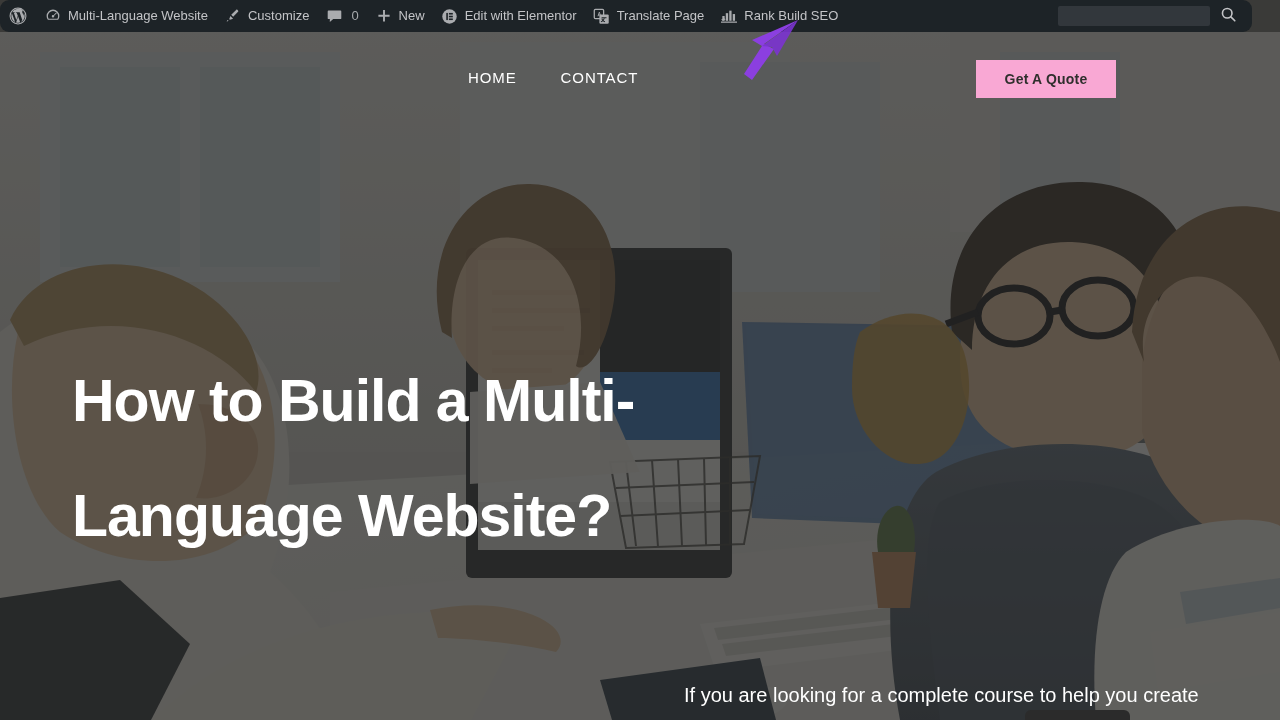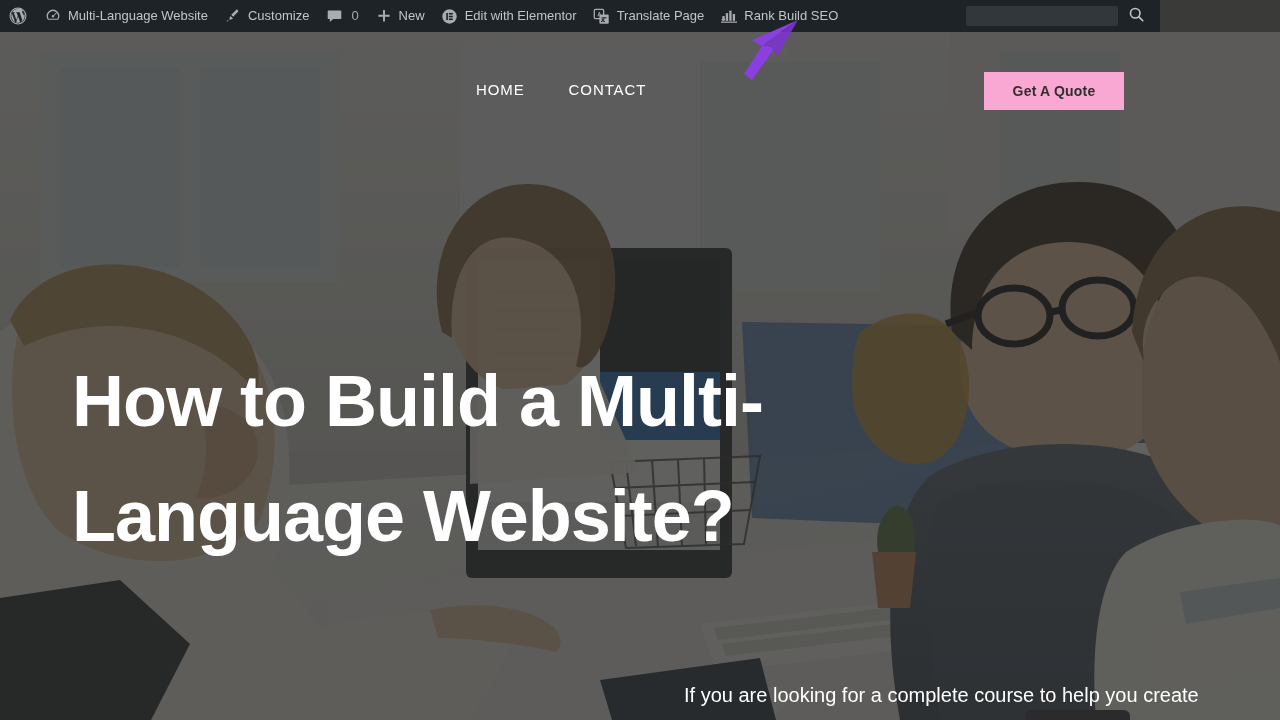--- a/index.html
+++ b/index.html
@@ -8,26 +8,27 @@
     width: 1280px; height: 720px;
     overflow: hidden;
     font-family: "Liberation Sans", sans-serif;
     background: #3a3a38;
   }
   #root { position: relative; width: 1280px; height: 720px; overflow: hidden; }
 
   
   .adminbar {
     position: absolute; top: 0; left: 0;
-    width: 1160px; height: 32px;
+    width: 1252px; height: 32px;
     background: #1d2327;
     display: flex; align-items: center;
     z-index: 60;
     font-size: 13px;
     color: #c3c4c7;
+    border-radius: 9px;
   }
   .ab-item {
     display: flex; align-items: center;
     height: 32px;
     padding: 0 8px;
     gap: 6px;
     white-space: nowrap;
     color: #c3c4c7;
     cursor: pointer;
   }
@@ -68,25 +69,24 @@
   }
   .hero-photo { position: absolute; inset: 0; background: #cfcec9; }
   .hero-photo svg { position: absolute; inset: 0; width: 100%; height: 100%; }
   .hero-overlay {
     position: absolute; inset: 0;
     background: rgba(38,38,36,0.72);
   }
 
   
   .site-nav {
-    position: absolute; top: 0; left: 8px;
+    position: absolute; top: 0; left: 0;
     width: 1172px; height: 92px;
     display: flex; align-items: center;
     z-index: 20;
-    margin-top: 12px;
   }
   .nav-menu {
     position: absolute; left: 468px; top: 0; height: 92px;
     display: flex; align-items: center; gap: 0;
   }
   .nav-link {
     color: #ffffff;
     font-size: 15px;
     letter-spacing: .9px;
     text-decoration: none;
@@ -109,21 +109,21 @@
   }
 
   
   .hero-title {
     position: absolute;
     left: 72px; top: 312px;
     width: 940px;
     color: #ffffff;
     font-family: "Liberation Sans", sans-serif;
     font-weight: bold;
-    font-size: 72px;
+    font-size: 59px;
     line-height: 115px;
     letter-spacing: -1px;
     z-index: 15;
   }
 
   .hero-para {
     position: absolute;
     left: 684px; top: 645px;
     width: 520px;
     color: #ffffff;

